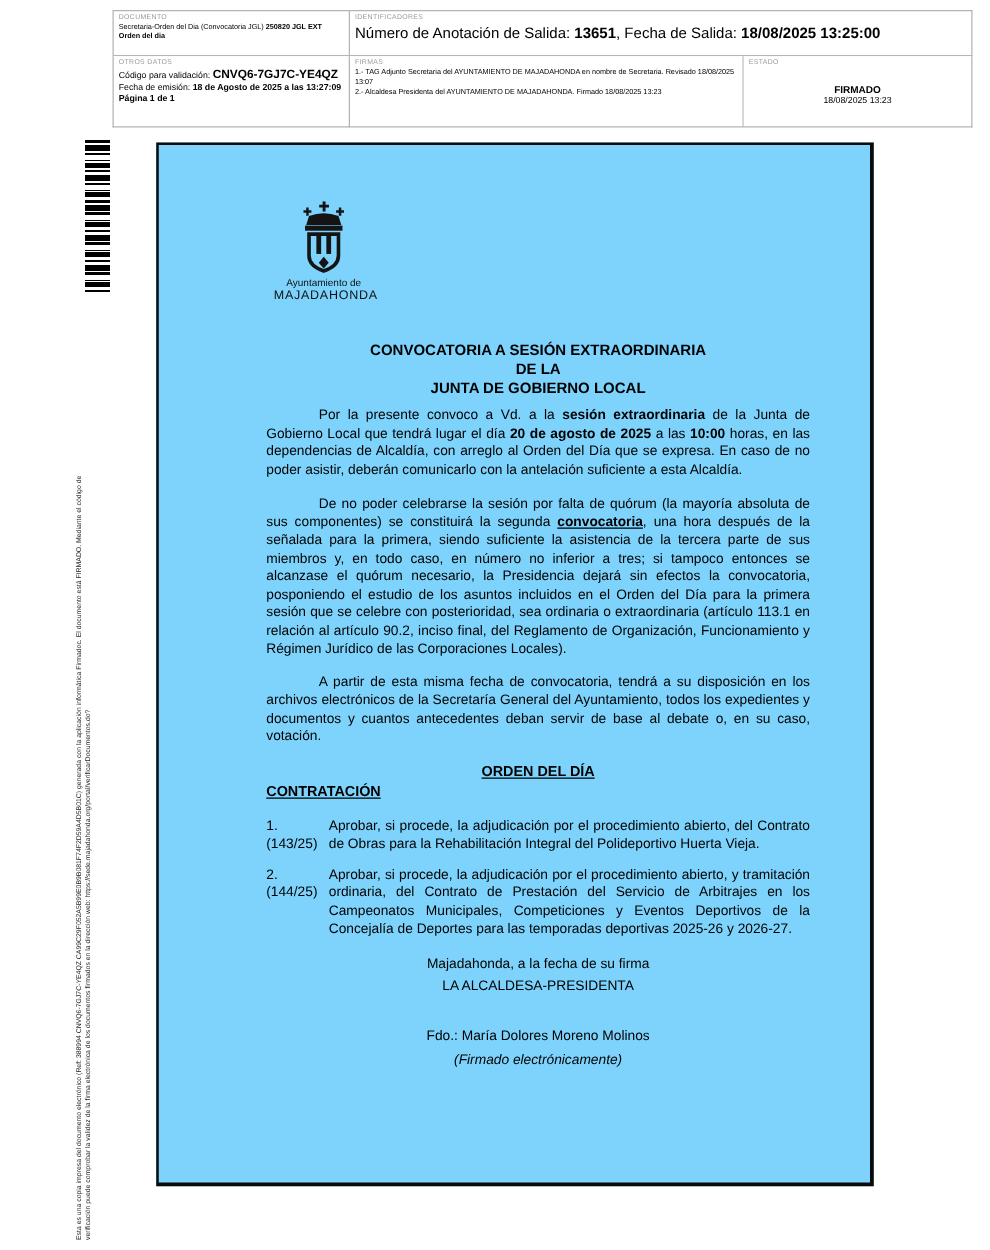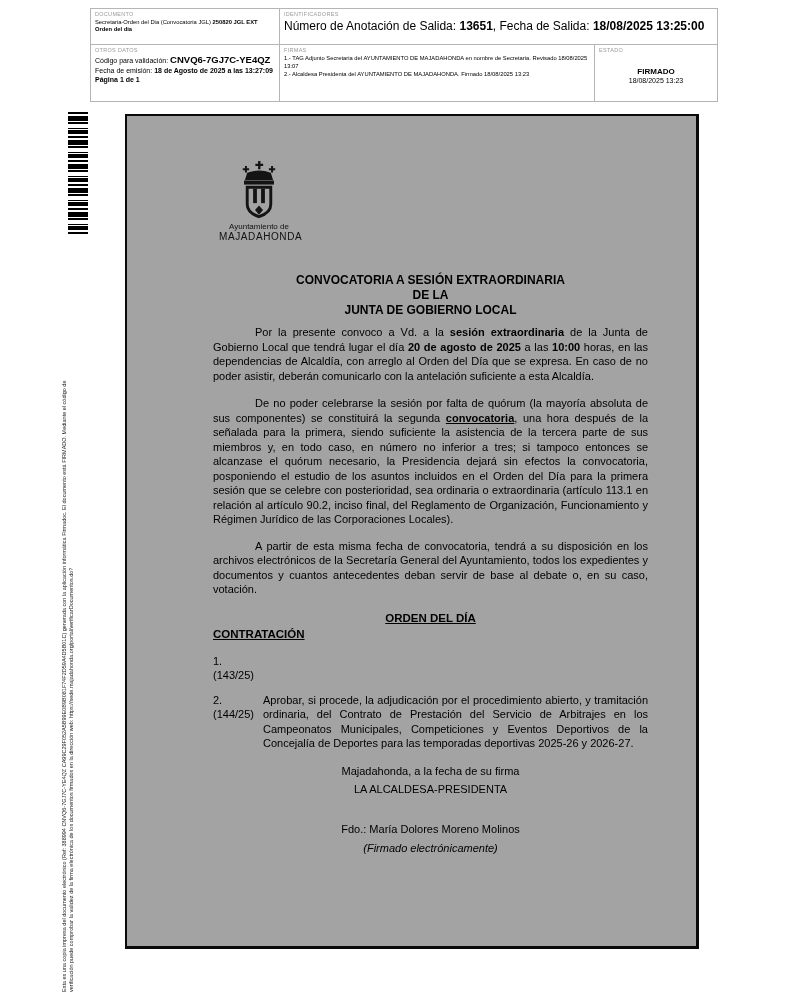--- a/index.html
+++ b/index.html
@@ -6,21 +6,21 @@
   html, body { background: #ffffff; }
   body {
     width: 792px; height: 1000px;
     position: relative;
     font-family: "Liberation Sans", "DejaVu Sans", sans-serif;
     color: #000;
     overflow: hidden;
   }
 
   
-  .meta-table { position: absolute; left: 90px; top: 8px; width: 628px; font-family: "Liberation Sans", sans-serif; }
+  .meta-table { position: absolute; left: 90px; top: 8px; width: 688px; font-family: "Liberation Sans", sans-serif; }
   .meta-row { display: flex; }
   .meta-cell { border: 1px solid #b5b5b5; background: #fff; padding: 2px 4px 2px 4px; position: relative; }
   .meta-row + .meta-row .meta-cell { border-top: none; }
   .meta-cell + .meta-cell { border-left: none; }
   .meta-label { font-size: 5.5px; color: #9a9a9a; letter-spacing: 0.3px; line-height: 7px; }
   .cell-documento { width: 190px; height: 37px; }
   .cell-identificadores { flex: 1; height: 37px; }
   .cell-otros { width: 190px; height: 57px; }
   .cell-firmas { width: 315px; height: 57px; }
   .cell-estado { flex: 1; height: 57px; text-align: center; }
@@ -47,21 +47,21 @@
     transform: rotate(-90deg); transform-origin: 0 0;
     font-size: 5.5px; line-height: 7px; color: #222;
     white-space: nowrap;
   }
 
   
   .doc-frame {
     position: absolute; left: 125px; top: 114px; width: 574px; height: 835px;
     border: 2px solid #0a0a0a;
     border-right-width: 3px; border-bottom-width: 3px;
-    background: #a3a3a3;
+    background: #7dd3fc;
     padding: 45px 48px 0 86px;
   }
 
   .logo-block { margin-left: 6px; width: 80px; text-align: center; }
   .logo-block svg { display: block; margin: 0 auto; }
   .logo-line1 { font-size: 8px; line-height: 10px; margin-top: 3px; color: #111; }
   .logo-line2 { font-size: 10px; line-height: 10px; letter-spacing: 0.6px; color: #111; }
 
   .doc-title { text-align: center; margin-top: 31px; }
   .doc-title div { font-size: 12px; font-weight: bold; line-height: 15px; }
@@ -154,20 +154,21 @@
   <p class="para para-1"><span>Por la presente convoco a Vd. a la </span><b>sesión extraordinaria</b><span> de la Junta de Gobierno Local que tendrá lugar el día </span><b>20 de agosto de 2025</b><span> a las </span><b>10:00</b><span> horas, en las dependencias de Alcaldía, con arreglo al Orden del Día que se expresa. En caso de no poder asistir, deberán comunicarlo con la antelación suficiente a esta Alcaldía.</span></p>
   <p class="para para-2"><span>De no poder celebrarse la sesión por falta de quórum (la mayoría absoluta de sus componentes) se constituirá la segunda </span><b style="text-decoration: underline;">convocatoria</b><span>, una hora después de la señalada para la primera, siendo suficiente la asistencia de la tercera parte de sus miembros y, en todo caso, en número no inferior a tres; si tampoco entonces se alcanzase el quórum necesario, la Presidencia dejará sin efectos la convocatoria, posponiendo el estudio de los asuntos incluidos en el Orden del Día para la primera sesión que se celebre con posterioridad, sea ordinaria o extraordinaria (artículo 113.1 en relación al artículo 90.2, inciso final, del Reglamento de Organización, Funcionamiento y Régimen Jurídico de las Corporaciones Locales).</span></p>
   <p class="para para-3">A partir de esta misma fecha de convocatoria, tendrá a su disposición en los archivos electrónicos de la Secretaría General del Ayuntamiento, todos los expedientes y documentos y cuantos antecedentes deban servir de base al debate o, en su caso, votación.</p>
 
   <div class="orden-title">ORDEN DEL DÍA</div>
   <div class="section-title">CONTRATACIÓN</div>
 
   <div class="order-list">
     <div class="order-item">
       <div class="order-num">1. (143/25)</div>
+      <div class="order-text">Aprobar, si procede, la adjudicación por el procedimiento abierto, del Contrato de Obras para la Rehabilitación Integral del Polideportivo Huerta Vieja.</div>
     </div>
     <div class="order-item">
       <div class="order-num">2. (144/25)</div>
       <div class="order-text">Aprobar, si procede, la adjudicación por el procedimiento abierto, y tramitación ordinaria, del Contrato de Prestación del Servicio de Arbitrajes en los Campeonatos Municipales, Competiciones y Eventos Deportivos de la Concejalía de Deportes para las temporadas deportivas 2025-26 y 2026-27.</div>
     </div>
   </div>
 
   <div class="closing">
     <div class="closing-place">Majadahonda, a la fecha de su firma</div>
     <div class="closing-title">LA ALCALDESA-PRESIDENTA</div>

